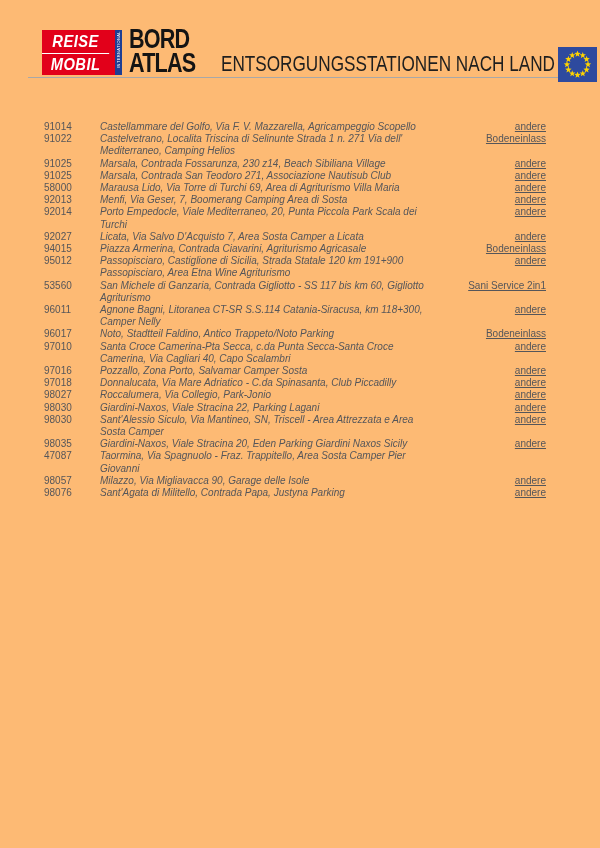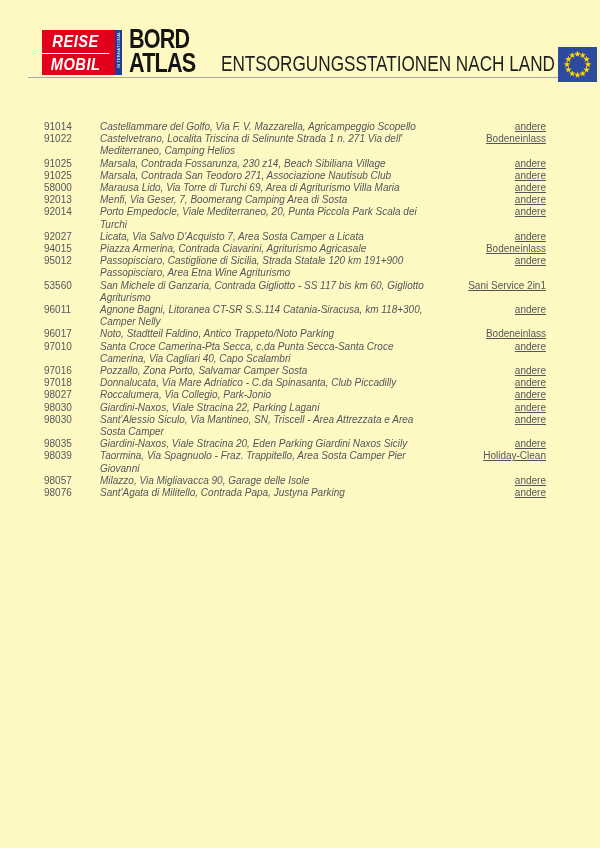--- a/index.html
+++ b/index.html
@@ -1,17 +1,17 @@
 <!DOCTYPE html>
 <html style="--rm-red: #e2001a; --rm-blue: #1d3e94; --ba-black: #141414;"><head>
 <meta charset="utf-8">
 <style>
   html,body{margin:0;padding:0;background:#fff;}
   .page{
-    position:relative;width:600px;height:848px;background:#fef9c3;overflow:hidden;
+    position:relative;width:600px;height:848px;background:#fdba74;overflow:hidden;
     font-family:"Liberation Sans",sans-serif;
   }
   
   .logo-rm{
     position:absolute;left:42px;top:30px;width:80px;height:45px;
     background:var(--rm-red,#e2001a);
   }
   .logo-rm .rm-line{
     position:absolute;left:0;width:73px;height:21px;text-align:center;
     color:#fff;font-weight:bold;font-style:italic;font-size:16px;line-height:21px;
@@ -193,24 +193,23 @@
         <div class="cell-addr">Sant'Alessio Siculo, Via Mantineo, SN, Triscell - Area Attrezzata e Area
 Sosta Camper</div>
         <div class="cell-cat">andere</div>
       </div>
       <div class="row">
         <div class="cell-plz">98035</div>
         <div class="cell-addr">Giardini-Naxos, Viale Stracina 20, Eden Parking Giardini Naxos Sicily</div>
         <div class="cell-cat">andere</div>
       </div>
       <div class="row">
-        <div class="cell-plz">98039</div>
+        <div class="cell-plz">47087</div>
         <div class="cell-addr">Taormina, Via Spagnuolo - Fraz. Trappitello, Area Sosta Camper Pier
 Giovanni</div>
-        <div class="cell-cat">Holiday-Clean</div>
       </div>
       <div class="row">
         <div class="cell-plz">98057</div>
         <div class="cell-addr">Milazzo, Via Migliavacca 90, Garage delle Isole</div>
         <div class="cell-cat">andere</div>
       </div>
       <div class="row">
         <div class="cell-plz">98076</div>
         <div class="cell-addr">Sant'Agata di Militello, Contrada Papa, Justyna Parking</div>
         <div class="cell-cat">andere</div>

